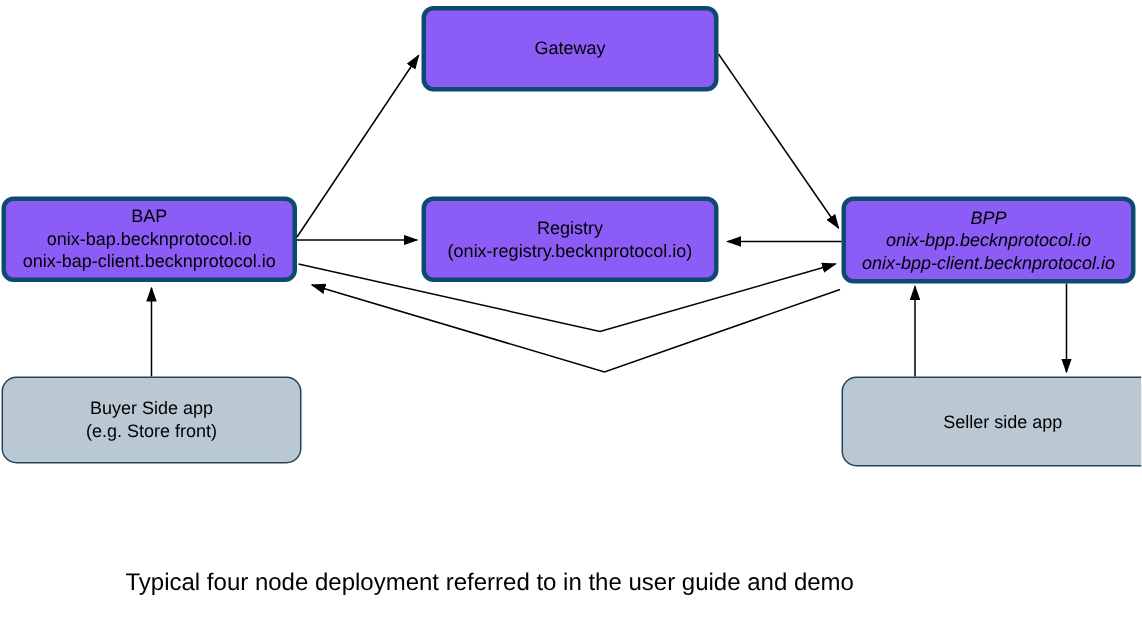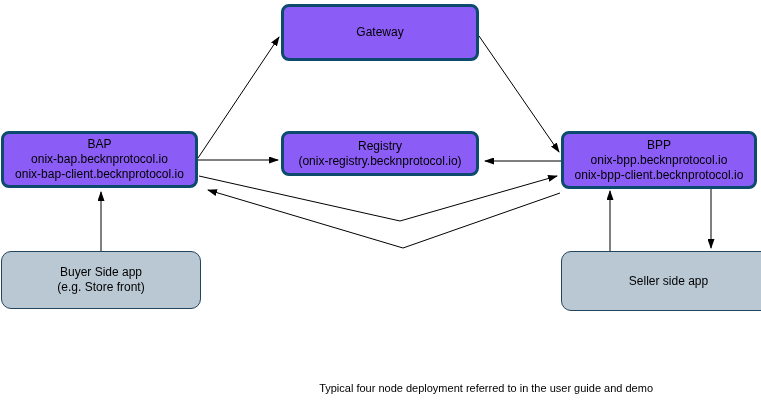--- a/index.html
+++ b/index.html
@@ -43,22 +43,22 @@
   .node.app {
     background: #bac8d3;
     border: 1px solid #23445d;
     border-radius: 10px;
   }
   .caption {
     position: absolute;
     left: 0;
     top: 381px;
     width: 653px;
-    text-align: right;
-    font-size: 11px;
+    text-align: center;
+    font-size: 16px;
     line-height: 15px;
     color: #000000;
   }
 </style>
 </head>
 <body>
 
 <div class="canvas">
 
   <svg class="edges" viewBox="0 0 761 411" xmlns="http://www.w3.org/2000/svg">
@@ -81,26 +81,26 @@
   <div class="node white" style="left:281px; top:4px; width:198px; height:57px;">
     <div>Gateway</div>
   </div>
 
   <div class="node white" style="left:1px; top:131px; width:197px; height:57px;justify-content:center;">
     <div>BAP</div>
     <div>onix-bap.becknprotocol.io</div>
     <div>onix-bap-client.becknprotocol.io</div>
   </div>
 
-  <div class="node white" style="left:281px; top:131px; width:198px; height:45px;">
+  <div class="node white" style="left:281px; top:131px; width:198px; height:57px;">
     <div>Registry</div>
     <div>(onix-registry.becknprotocol.io)</div>
   </div>
 
-  <div class="node white" style="left:561px; top:131px; width:196px; height:58px;">
+  <div class="node white" style="left:561px; top:131px; width:196px; height:58px;font-style:italic;">
     <div>BPP</div>
     <div>onix-bpp.becknprotocol.io</div>
     <div>onix-bpp-client.becknprotocol.io</div>
   </div>
 
   <div class="node app" style="left:1px; top:251px; width:200px; height:58px;">
     <div>Buyer Side app</div>
     <div>(e.g. Store front)</div>
   </div>
 

